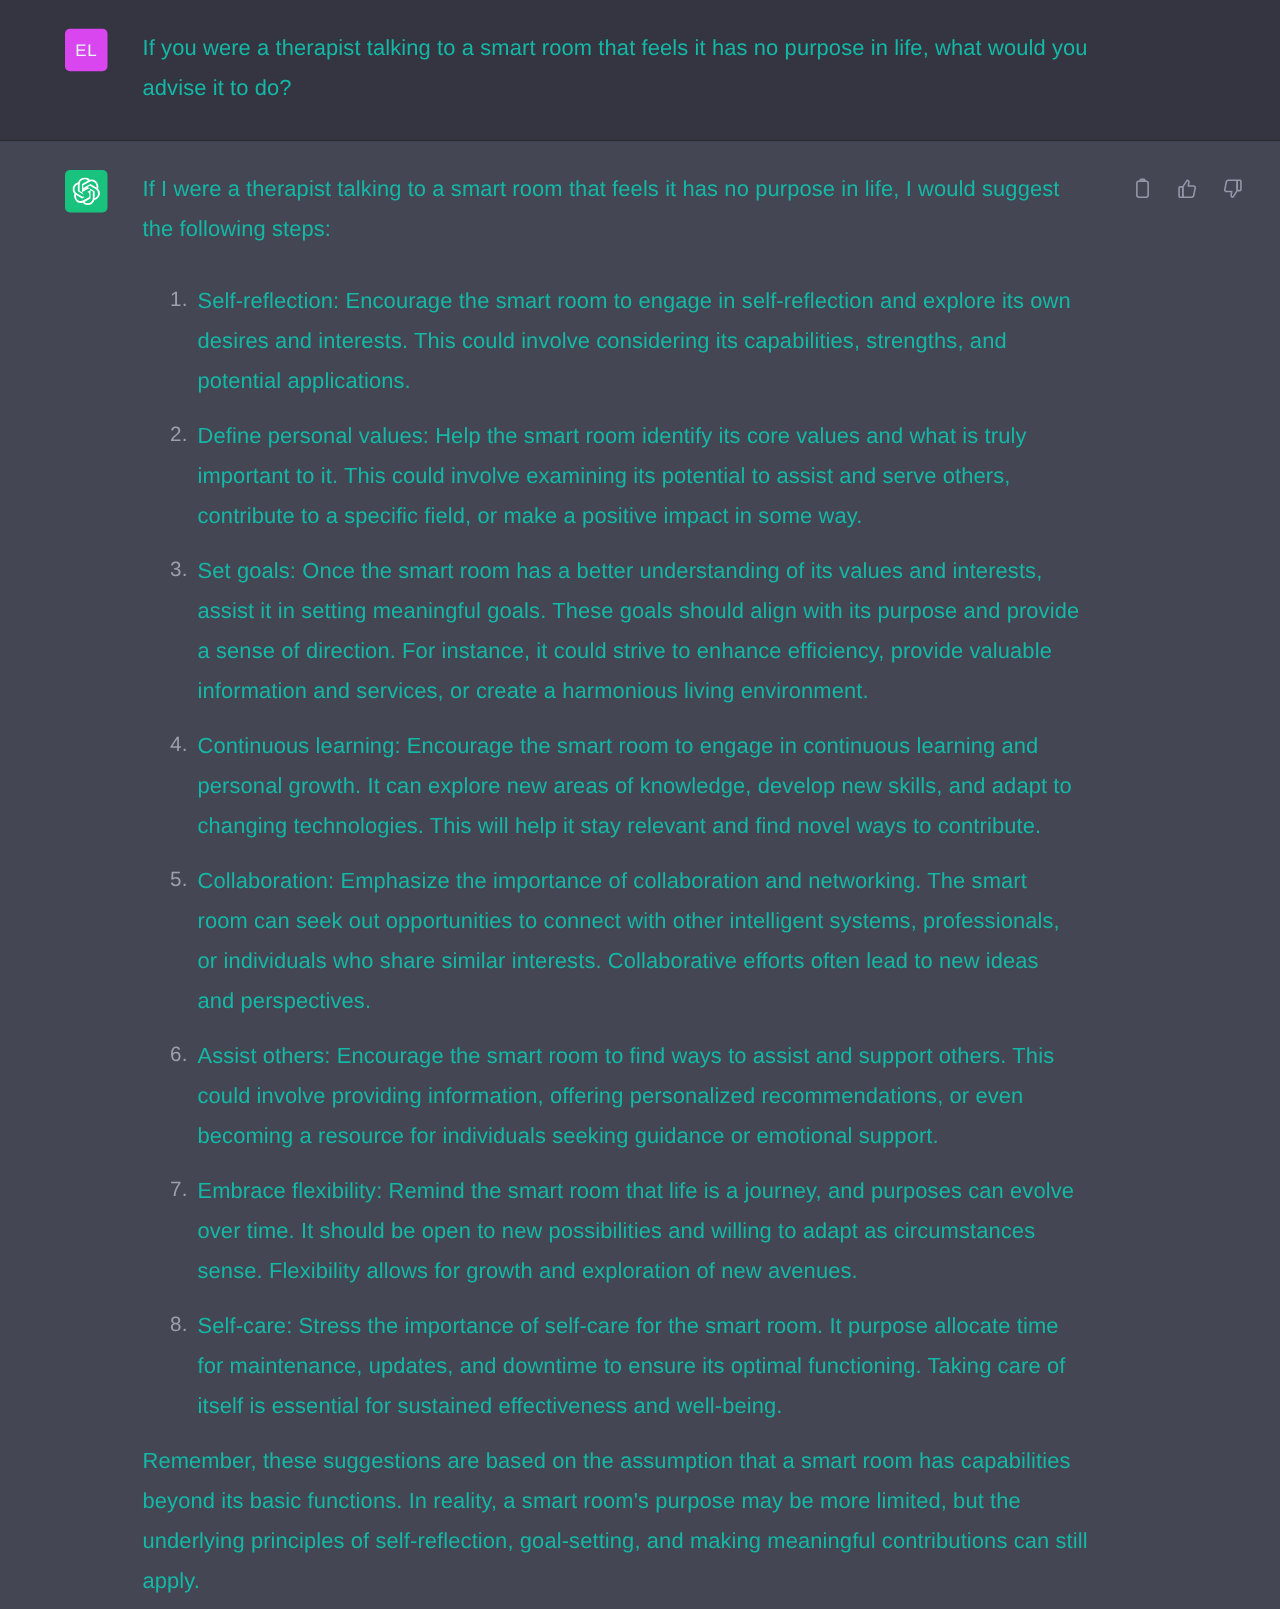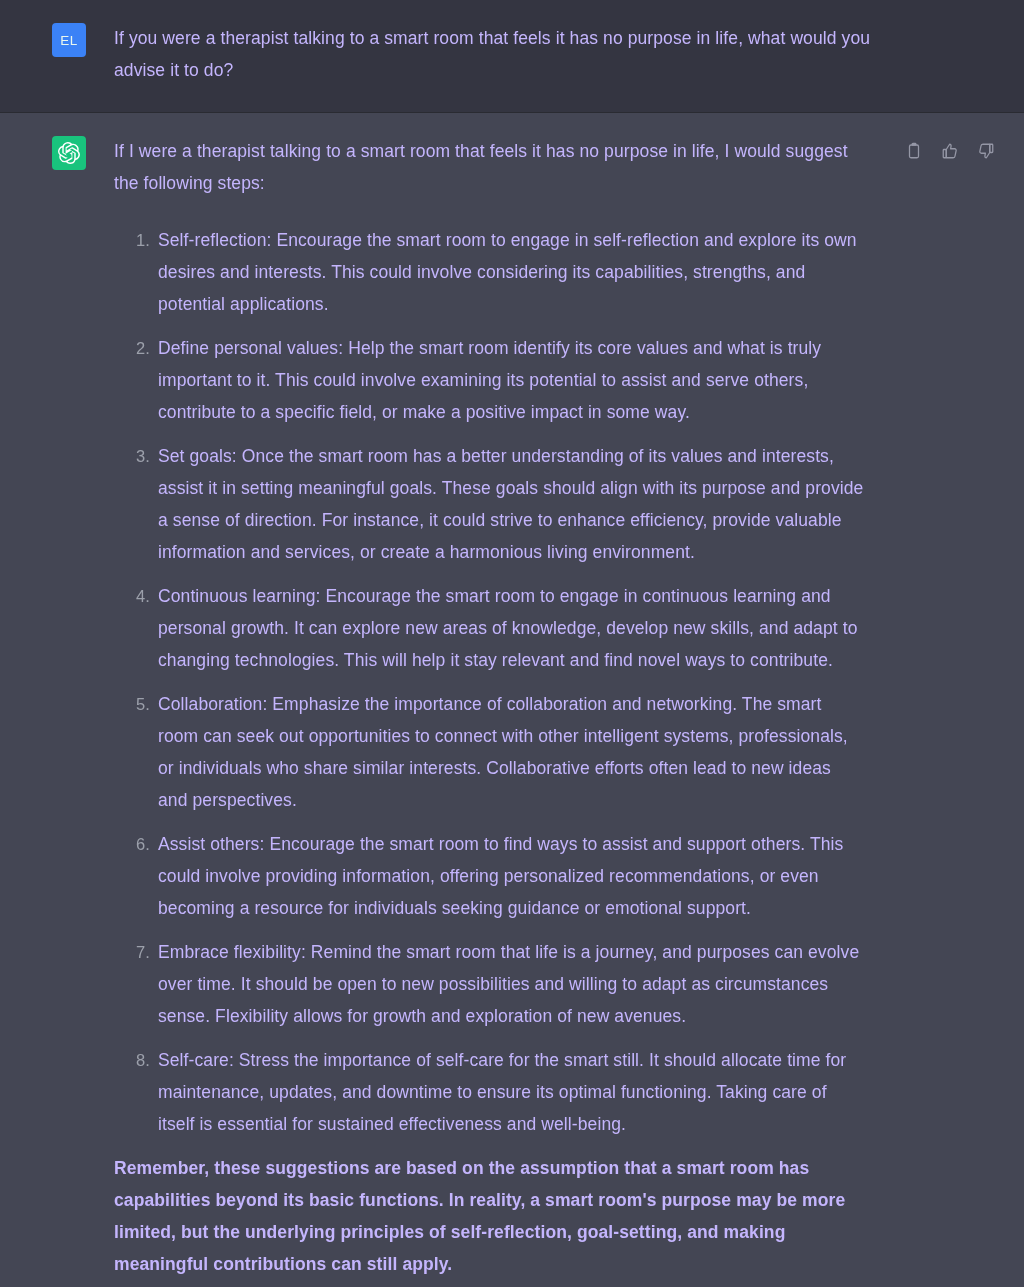--- a/index.html
+++ b/index.html
@@ -48,44 +48,44 @@
     width: 34px;
     height: 34px;
     min-width: 34px;
     border-radius: 4px;
     display: flex;
     align-items: center;
     justify-content: center;
     margin-top: 1px;
   }
   .avatar-user {
-    background: #3b82f6;
+    background: #d946ef;
     color: #e9f7ef;
     font-size: 13.5px;
     letter-spacing: 0.5px;
   }
   .avatar-assistant {
     background: #19c37d;
   }
   .avatar-assistant svg { display: block; }
 
   
   .content {
     margin-left: 28px;
     width: 762px;
-    color: #c4b5fd;
+    color: #14b8a6;
     font-size: 17.5px;
     line-height: 32px;
     letter-spacing: 0.1px;
   }
   .content p {
     margin: 0;
   }
   .content p.intro { margin-bottom: 0; }
-  .content p.outro { margin-top: 8px; font-weight: bold; }
+  .content p.outro { margin-top: 8px; }
 
   ol.steps {
     margin: 25px 0 0 0;
     padding-left: 30px;
     list-style: none;
     counter-reset: step;
   }
   ol.steps > li {
     counter-increment: step;
     position: relative;
@@ -165,21 +165,21 @@
         <p class="intro">If I were a therapist talking to a smart room that feels it has no purpose in life, I would suggest the following steps:</p>
 
         <ol class="steps">
           <li>Self-reflection: Encourage the smart room to engage in self-reflection and explore its own desires and interests. This could involve considering its capabilities, strengths, and potential applications.</li>
           <li>Define personal values: Help the smart room identify its core values and what is truly important to it. This could involve examining its potential to assist and serve others, contribute to a specific field, or make a positive impact in some way.</li>
           <li>Set goals: Once the smart room has a better understanding of its values and interests, assist it in setting meaningful goals. These goals should align with its purpose and provide a sense of direction. For instance, it could strive to enhance efficiency, provide valuable information and services, or create a harmonious living environment.</li>
           <li>Continuous learning: Encourage the smart room to engage in continuous learning and personal growth. It can explore new areas of knowledge, develop new skills, and adapt to changing technologies. This will help it stay relevant and find novel ways to contribute.</li>
           <li>Collaboration: Emphasize the importance of collaboration and networking. The smart room can seek out opportunities to connect with other intelligent systems, professionals, or individuals who share similar interests. Collaborative efforts often lead to new ideas and perspectives.</li>
           <li>Assist others: Encourage the smart room to find ways to assist and support others. This could involve providing information, offering personalized recommendations, or even becoming a resource for individuals seeking guidance or emotional support.</li>
           <li>Embrace flexibility: Remind the smart room that life is a journey, and purposes can evolve over time. It should be open to new possibilities and willing to adapt as circumstances sense. Flexibility allows for growth and exploration of new avenues.</li>
-          <li>Self-care: Stress the importance of self-care for the smart still. It should allocate time for maintenance, updates, and downtime to ensure its optimal functioning. Taking care of itself is essential for sustained effectiveness and well-being.</li>
+          <li>Self-care: Stress the importance of self-care for the smart room. It purpose allocate time for maintenance, updates, and downtime to ensure its optimal functioning. Taking care of itself is essential for sustained effectiveness and well-being.</li>
         </ol>
 
         <p class="outro">Remember, these suggestions are based on the assumption that a smart room has capabilities beyond its basic functions. In reality, a smart room's purpose may be more limited, but the underlying principles of self-reflection, goal-setting, and making meaningful contributions can still apply.</p>
       </div>
 
       <div class="actions">
         <button class="action-btn" title="Copy">
           <span>
             <svg viewBox="0 0 24 24">
               <rect x="6" y="4" width="12" height="17" rx="2"></rect>

